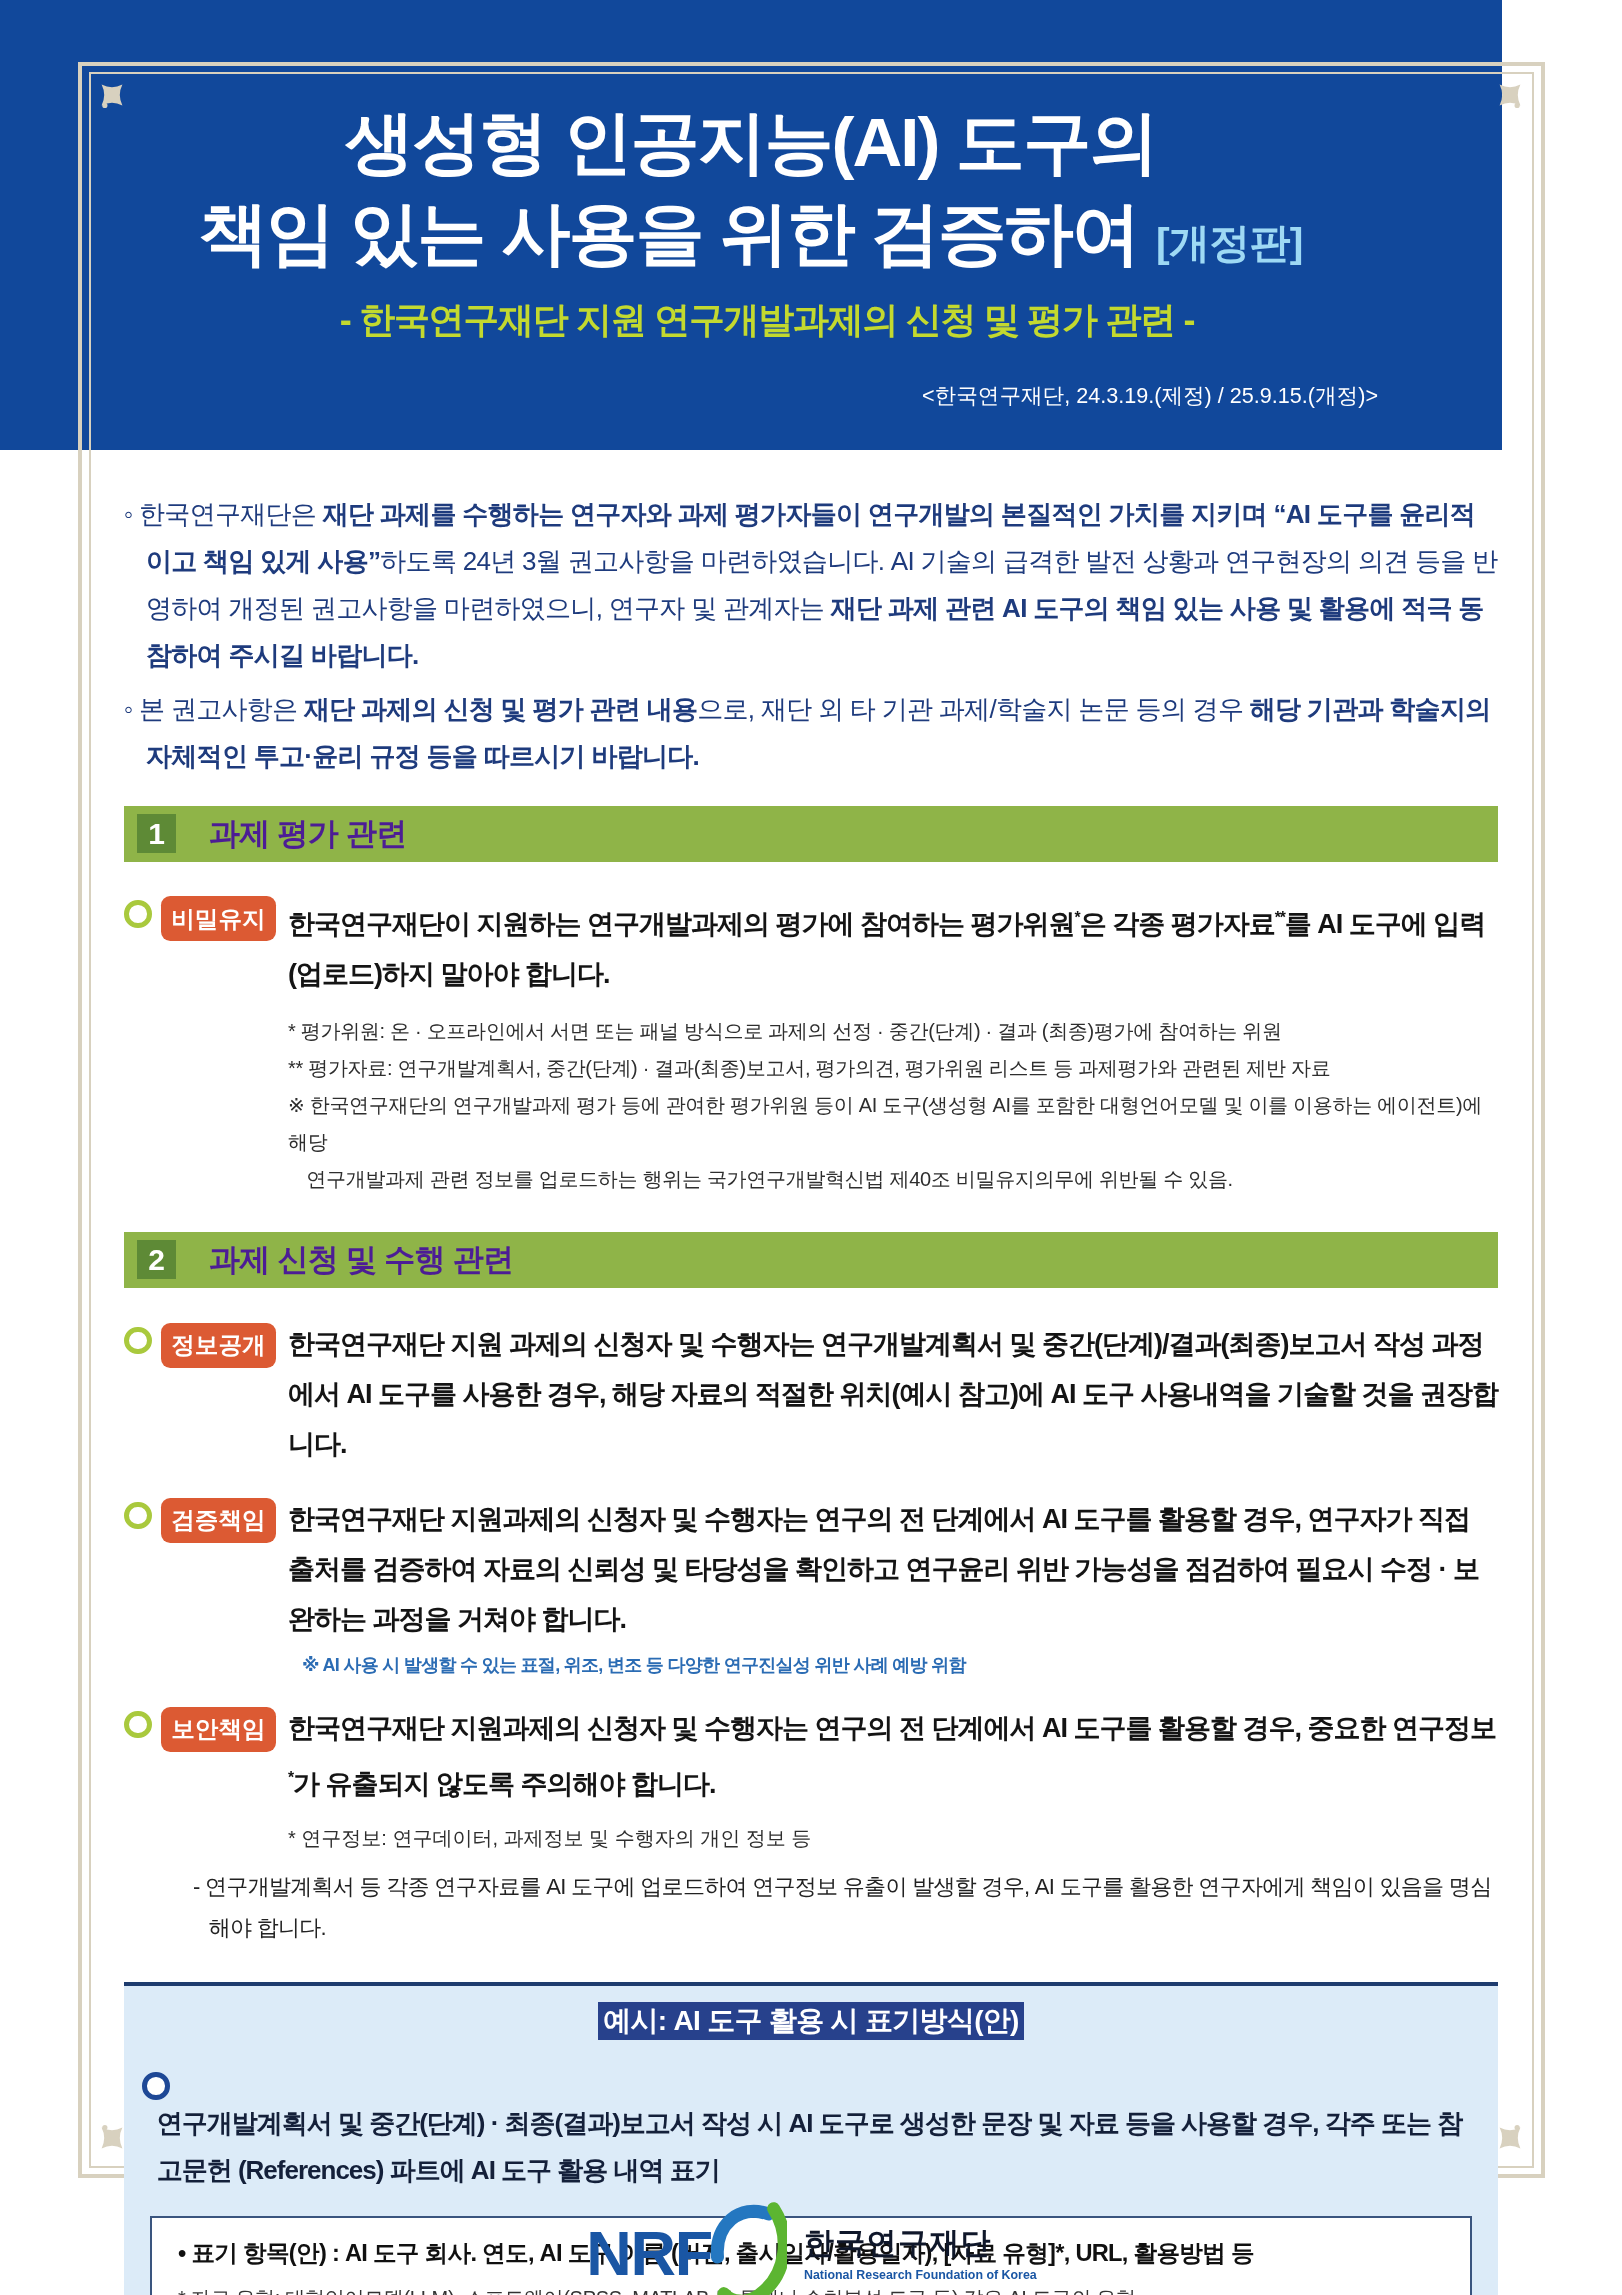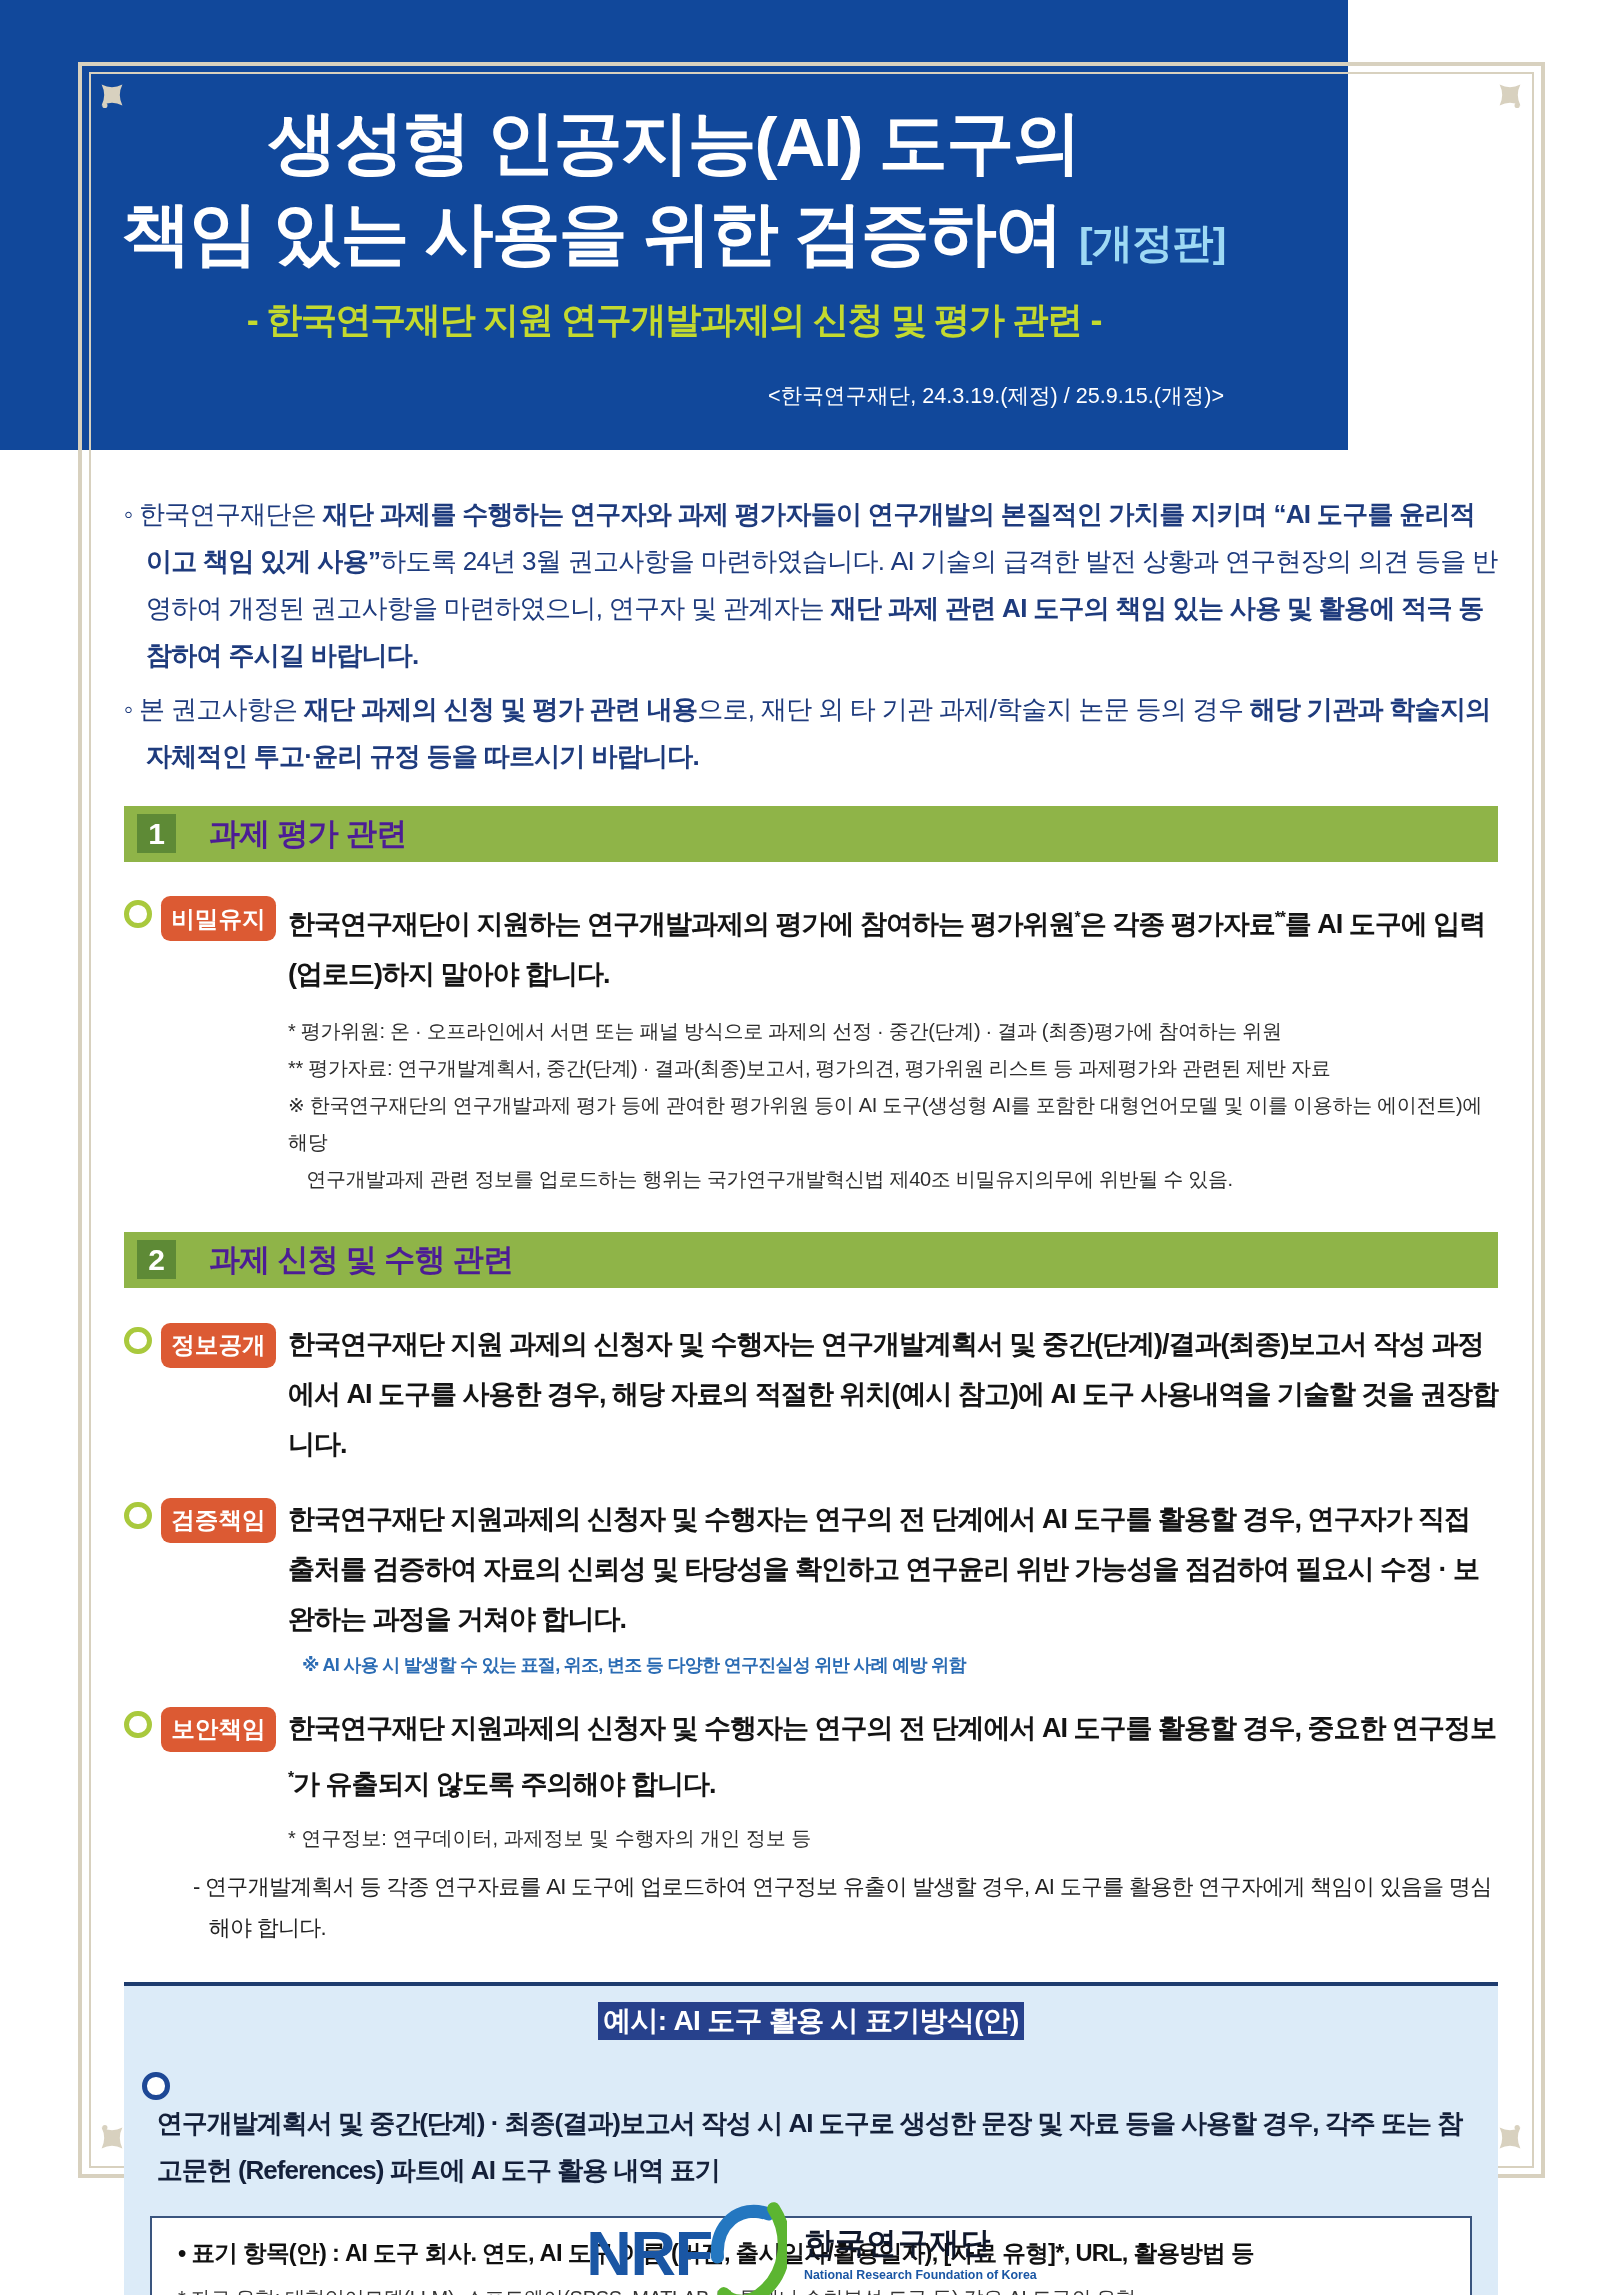--- a/index.html
+++ b/index.html
@@ -13,27 +13,27 @@
   .frame-inner { position:absolute; left:89px; top:72px; width:1445px; height:2096px;
                  border:2px solid #d8d1bf; pointer-events:none; }
   .corner { position:absolute; width:26px; height:26px; pointer-events:none; }
   .corner svg { width:100%; height:100%; display:block; }
   .corner.tl { left:99px; top:82px; }
   .corner.tr { left:1497px; top:82px; transform:scaleX(-1); }
   .corner.bl { left:99px; top:2125px; transform:scaleY(-1); }
   .corner.br { left:1497px; top:2125px; transform:scale(-1,-1); }
 
   
-  .header { position:absolute; left:0; top:0; width:1348px; height:450px; background:#11489b; color:#ffffff; }
+  .header { position:absolute; left:0; top:0; width:1502px; height:450px; background:#11489b; color:#ffffff; }
   .title-l1 { position:absolute; top:97px; left:0; width:100%; text-align:center;
               font-size:69px; font-weight:800; letter-spacing:-2px; }
   .title-l2 { position:absolute; top:188px; left:0; width:100%; text-align:center;
               font-size:69px; font-weight:800; letter-spacing:-2px; }
   .edition { font-size:41px; font-weight:800; color:#9ed9f4; letter-spacing:-0.7px; }
-  .subtitle { position:absolute; top:296px; left:0; width:100%; text-align:center;
+  .subtitle { position:absolute; top:296px; left:16px; width:100%; text-align:center;
               font-size:36px; font-weight:800; color:#c3d92f; letter-spacing:-1.3px; }
   .date-note { position:absolute; top:381px; right:124px; font-size:21.6px; font-weight:400; color:#ffffff; }
 
   
   .content { position:absolute; left:124px; top:450px; width:1374px; color:#1b1b1b; }
 
   .intro { margin-top:41px; color:#1e3b7d; font-size:26px; line-height:47px; letter-spacing:-0.7px; }
   .intro p { padding-left:22px; text-indent:-22px; margin-bottom:6.5px; }
   .intro b { font-weight:800; }
 

